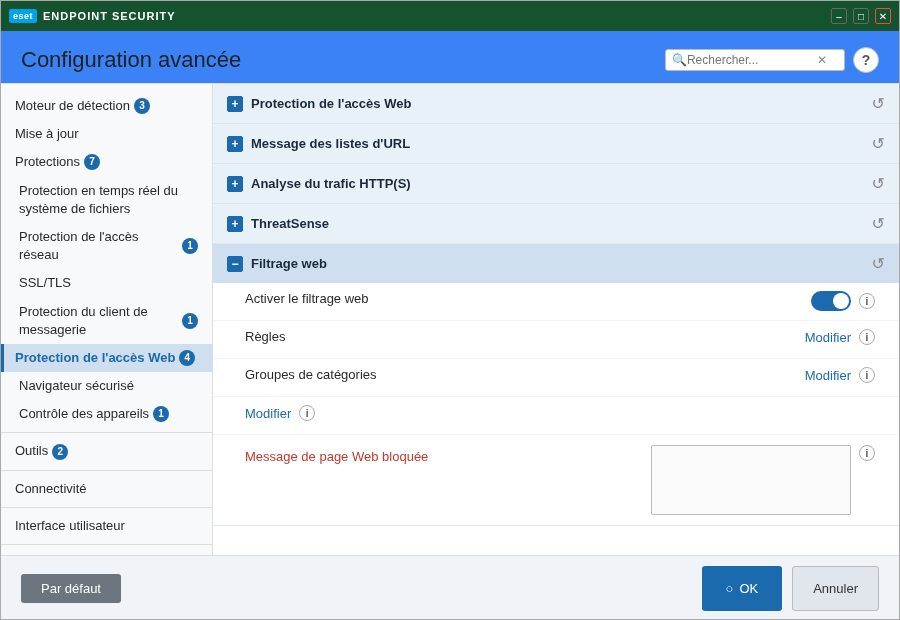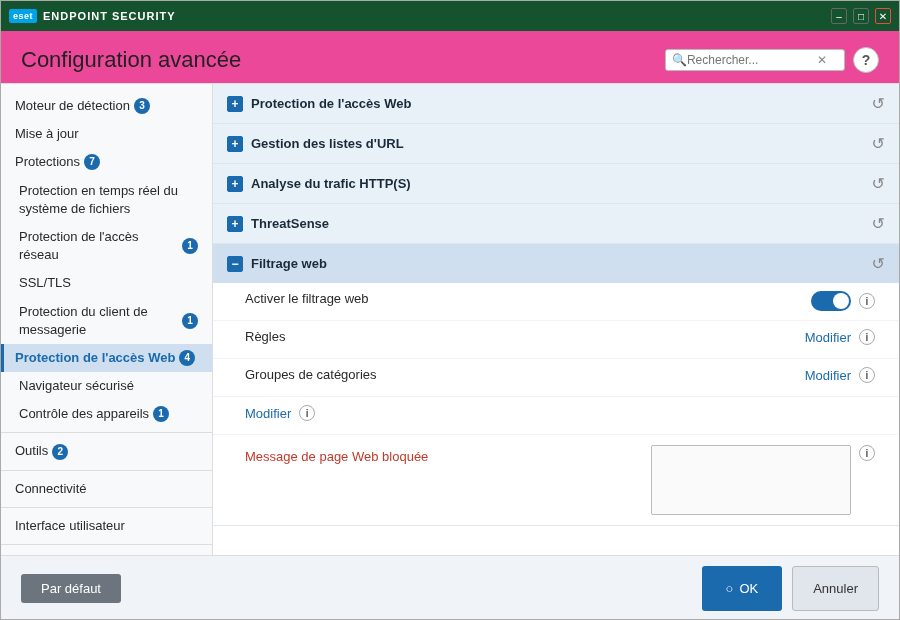--- a/index.html
+++ b/index.html
@@ -62,21 +62,21 @@
 
     
     .main-container {
       display: flex;
       flex-direction: column;
       height: calc(620px - 30px);
     }
 
     
     .header {
-      background: #ec4899;
+      background: #3b82f6;
       padding: 16px 20px 10px 20px;
       display: flex;
       align-items: center;
       justify-content: space-between;
       border-bottom: 1px solid #ddd;
     }
     .header-title {
       font-size: 22px;
       font-weight: 300;
       color: #222;
@@ -483,21 +483,21 @@
         <div class="accordion-header">
           <div class="accordion-toggle">+</div>
           <span class="accordion-title">Protection de l'accès Web</span>
           <span class="accordion-reset" title="Réinitialiser">↺</span>
         </div>
       </div>
 
       <div class="accordion-item">
         <div class="accordion-header">
           <div class="accordion-toggle">+</div>
-          <span class="accordion-title">Gestion des listes d'URL</span>
+          <span class="accordion-title">Message des listes d'URL</span>
           <span class="accordion-reset" title="Réinitialiser">↺</span>
         </div>
       </div>
 
       <div class="accordion-item">
         <div class="accordion-header">
           <div class="accordion-toggle">+</div>
           <span class="accordion-title">Analyse du trafic HTTP(S)</span>
           <span class="accordion-reset" title="Réinitialiser">↺</span>
         </div>

